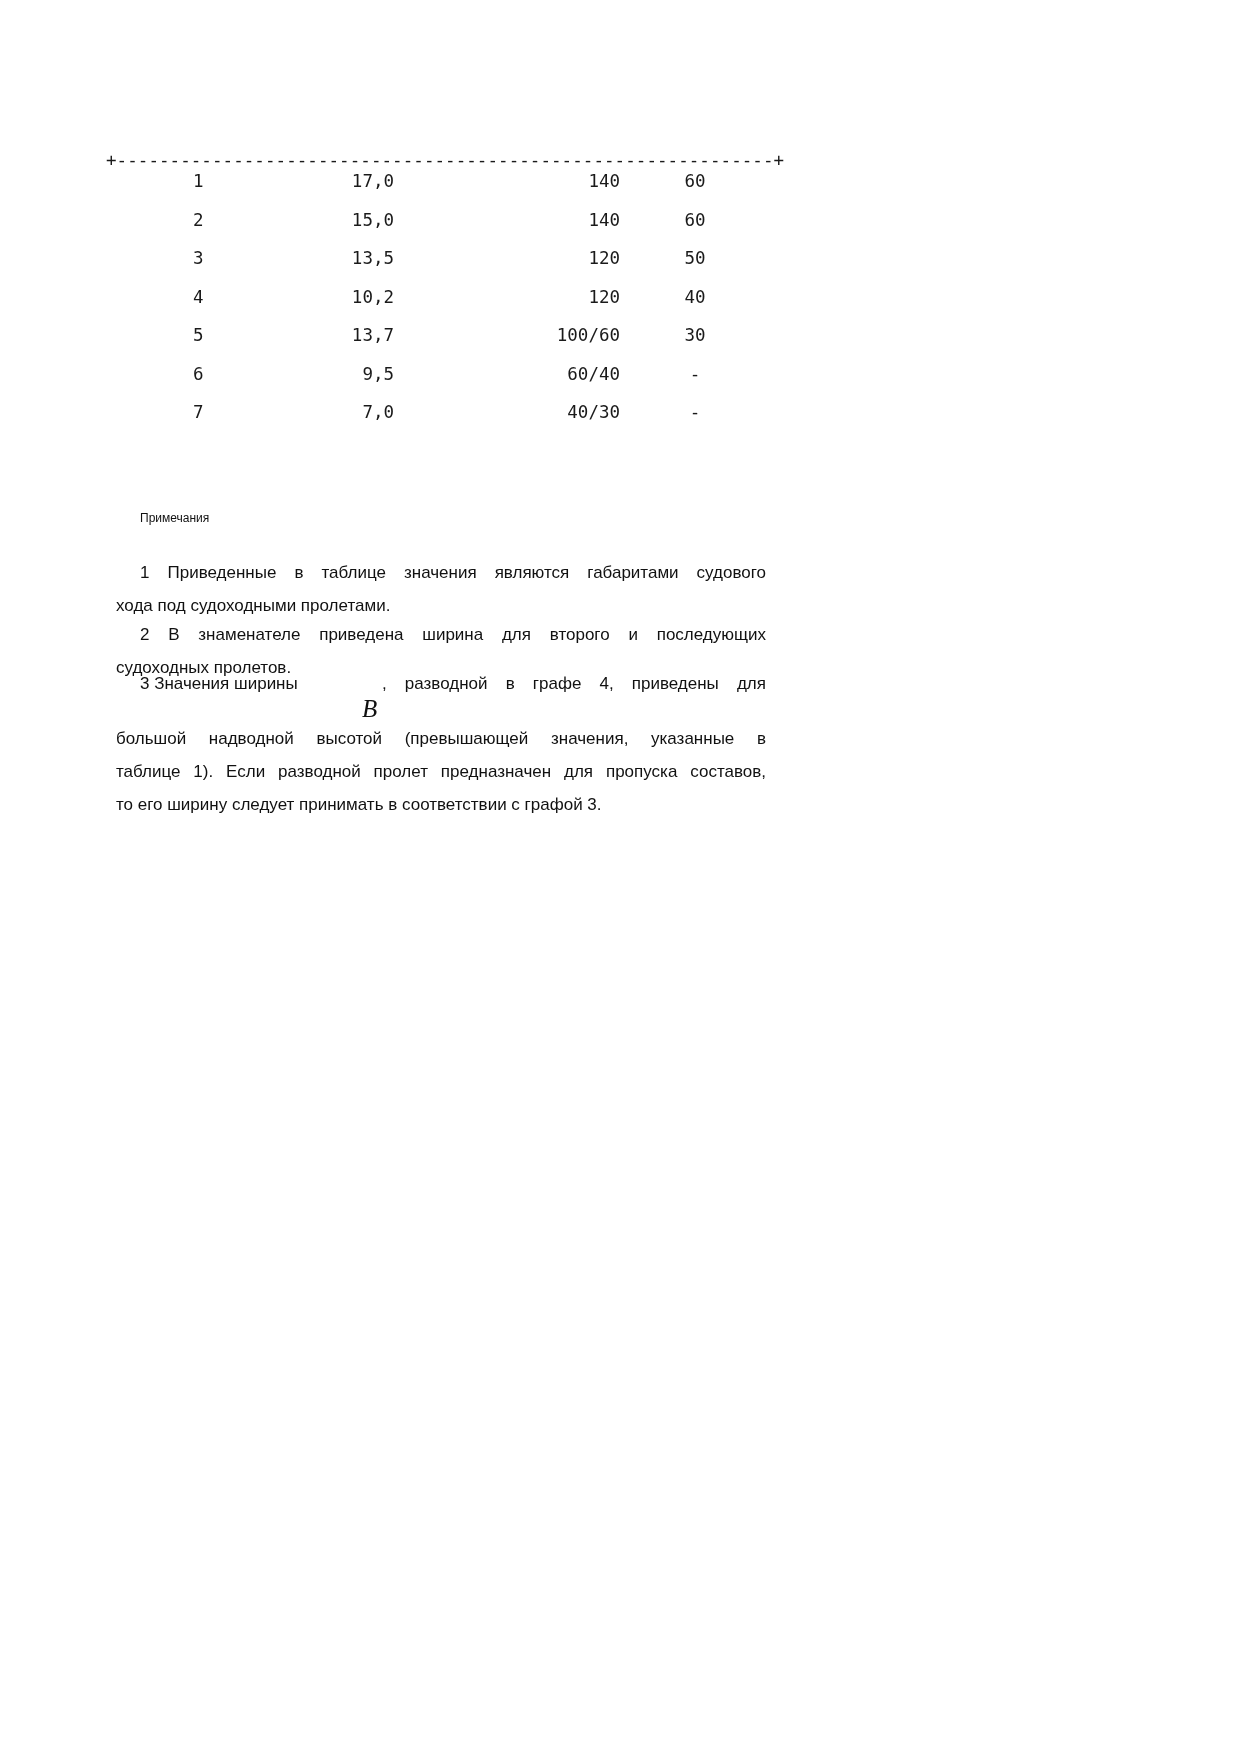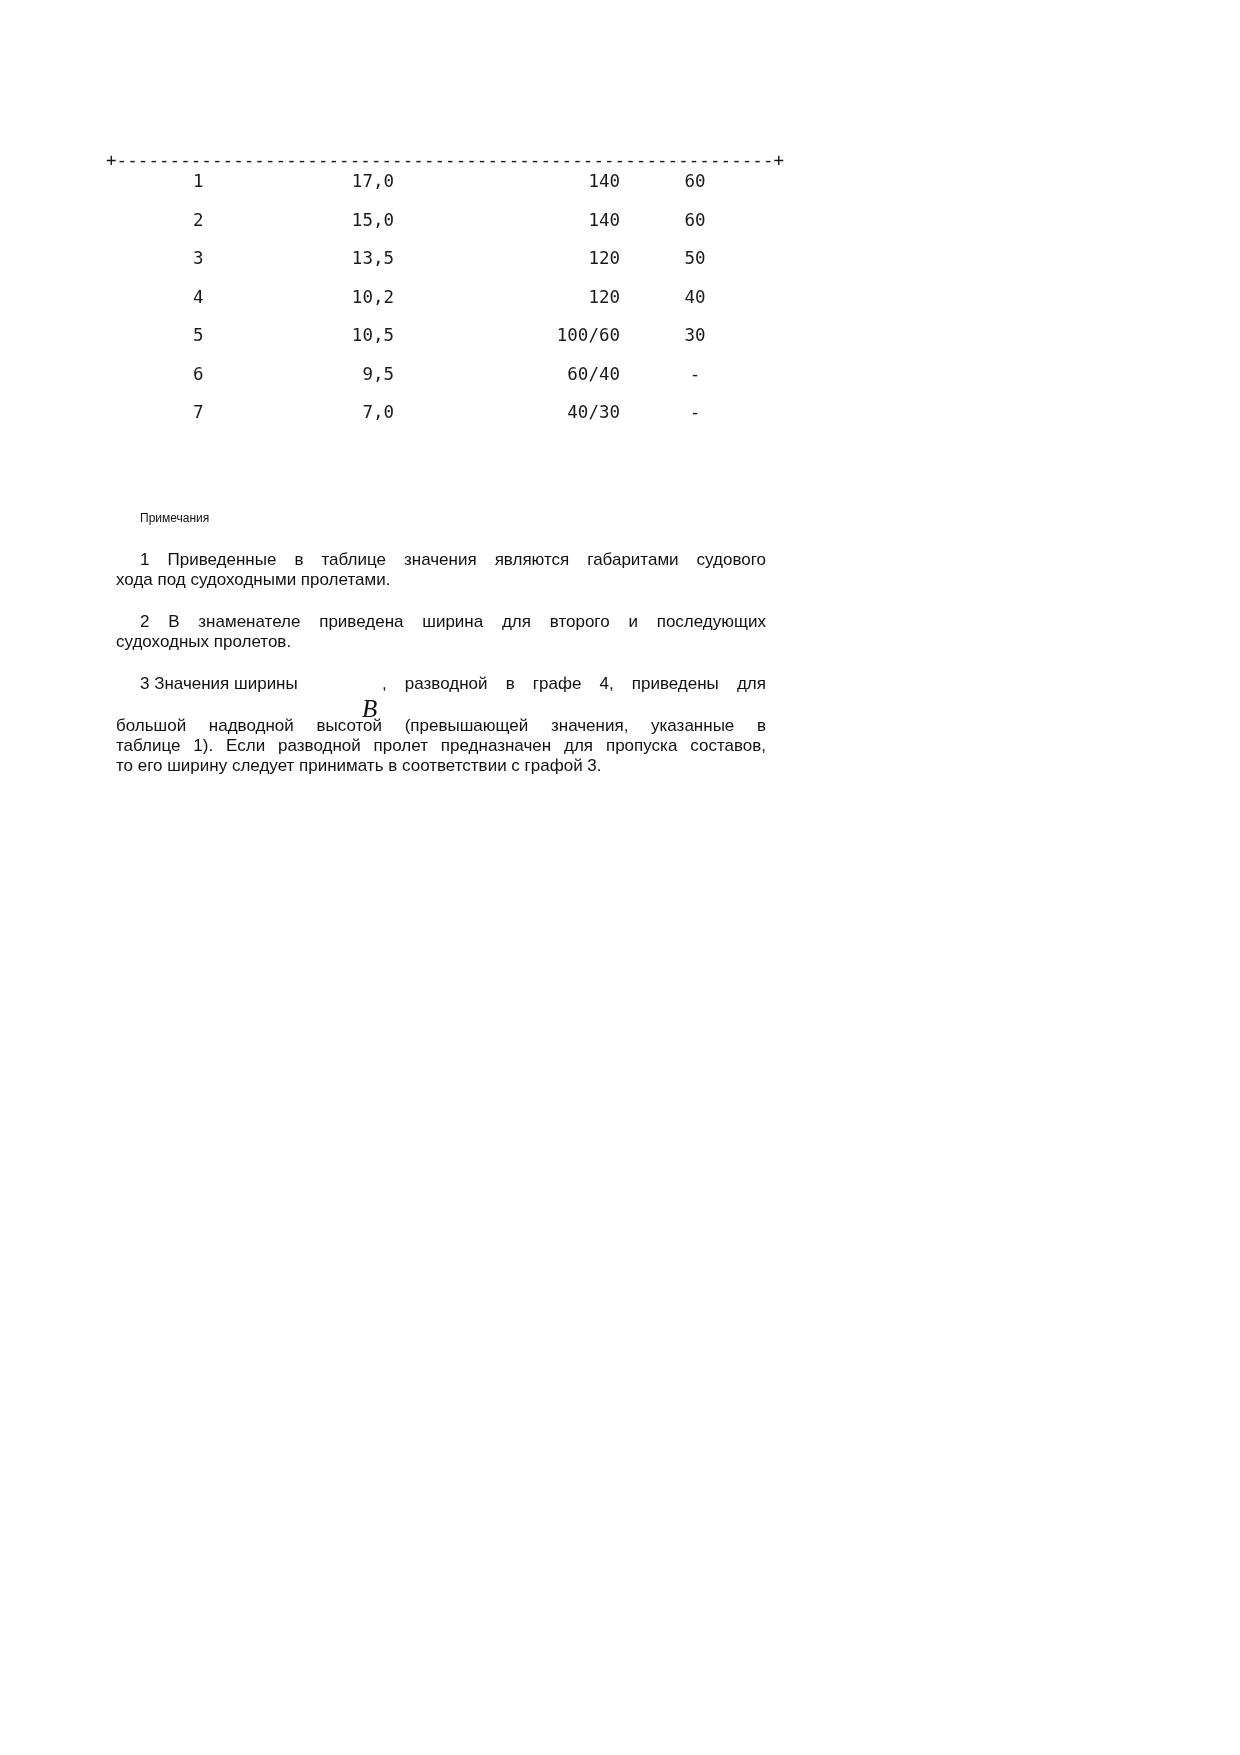--- a/index.html
+++ b/index.html
@@ -55,20 +55,21 @@
       font-size: 17px;
       color: #111111;
     }
     .line {
       height: 20px;
       line-height: 20px;
       white-space: nowrap;
       text-align: justify;
       text-align-last: justify;
       overflow: visible;
+      margin-top: 13px;
     }
     .line.last {
       text-align: left;
       text-align-last: left;
     }
     .line.indent {
       padding-left: 24px;
     }
     .notes-title {
       position: absolute;
@@ -141,21 +142,21 @@
     <span class="cell c4">50</span>
   </div>
   <div class="row" style="top:285.5px">
     <span class="cell c1">4</span>
     <span class="cell c2">10,2</span>
     <span class="cell c3">120</span>
     <span class="cell c4">40</span>
   </div>
   <div class="row" style="top:324px">
     <span class="cell c1">5</span>
-    <span class="cell c2">10,5</span>
+    <span class="cell c2">13,7</span>
     <span class="cell c3">100/60</span>
     <span class="cell c4">30</span>
   </div>
   <div class="row" style="top:362.5px">
     <span class="cell c1">6</span>
     <span class="cell c2">9,5</span>
     <span class="cell c3">60/40</span>
     <span class="cell c4">-</span>
   </div>
   <div class="row" style="top:401px">

